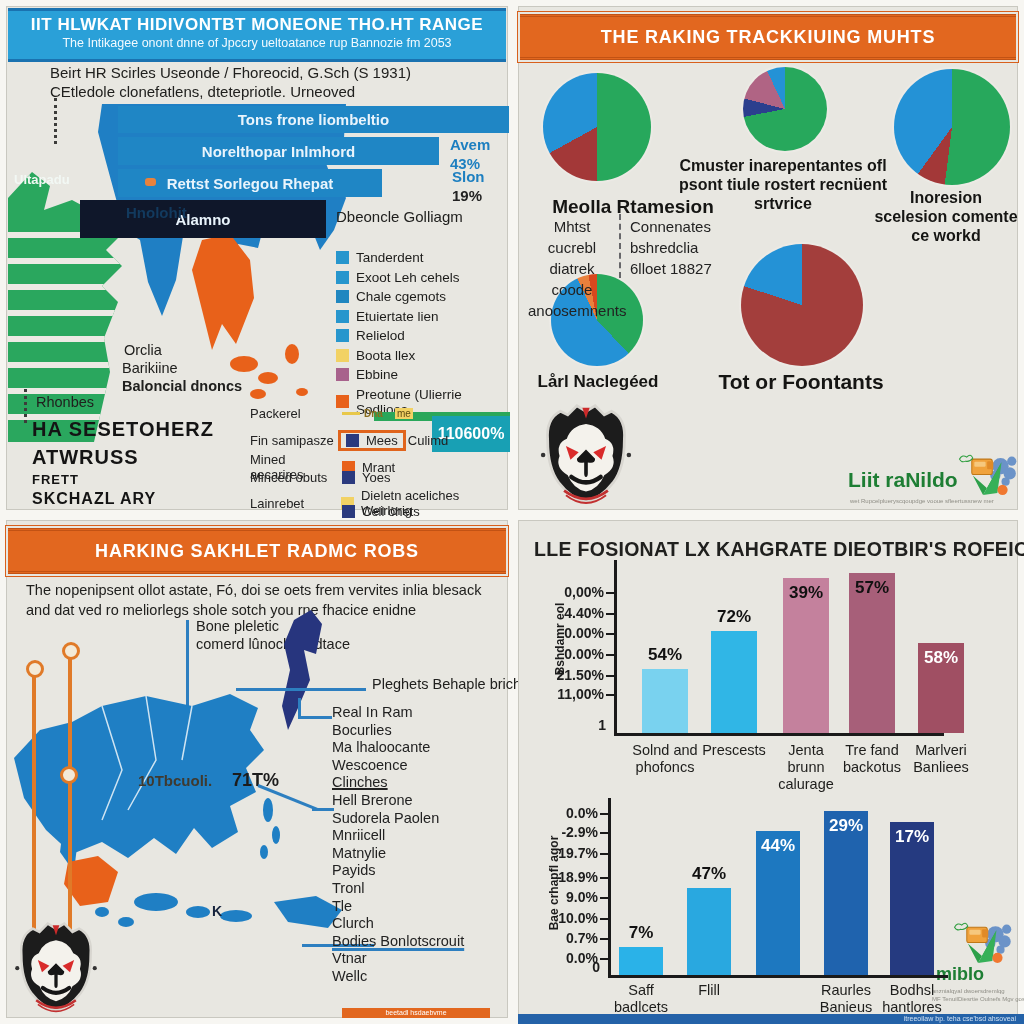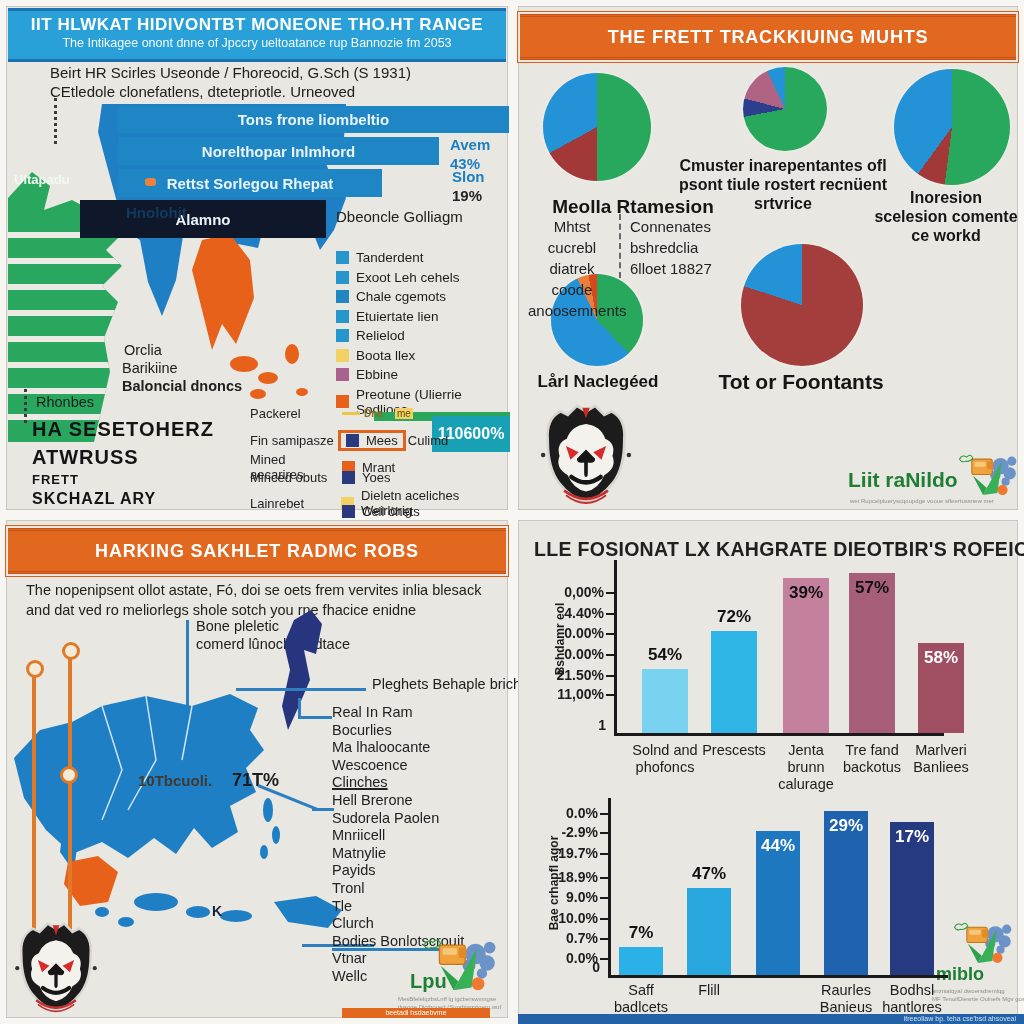--- a/index.html
+++ b/index.html
@@ -235,21 +235,21 @@
           <span class="mlabel"></span>
           <span class="mgrp">
             <span class="sq" style="background: rgb(43, 58, 126);"></span>
             <span>Cell óhets</span>
           </span>
         </div>
       </div>
   </div>
 
   <div class="panel" id="p-tr" style="left:518px;top:6px;width:500px;height:504px;">
-    <div class="banner-orange">THE FRETT TRACKKIUING MUHTS</div>
+    <div class="banner-orange">THE RAKING TRACKKIUING MUHTS</div>
 
     <div class="pie" style="left: 25px; top: 67px; width: 108px; height: 108px; background: conic-gradient(rgb(39, 168, 92) 0%, rgb(39, 168, 92) 50%, rgb(163, 56, 56) 50%, rgb(163, 56, 56) 67%, rgb(36, 146, 214) 67%, rgb(36, 146, 214) 100%);"></div>
     <div class="pie" style="left: 225px; top: 61px; width: 84px; height: 84px; background: conic-gradient(rgb(39, 168, 92) 0%, rgb(39, 168, 92) 72%, rgb(43, 63, 142) 72%, rgb(43, 63, 142) 79%, rgb(176, 100, 132) 79%, rgb(176, 100, 132) 93%, rgb(36, 146, 214) 93%, rgb(36, 146, 214) 100%);"></div>
     <div class="pie" style="left: 376px; top: 63px; width: 116px; height: 116px; background: conic-gradient(rgb(39, 168, 92) 0%, rgb(39, 168, 92) 52%, rgb(163, 56, 56) 52%, rgb(163, 56, 56) 60%, rgb(36, 146, 214) 60%, rgb(36, 146, 214) 100%);"></div>
     <div class="pie" style="left: 33px; top: 268px; width: 92px; height: 92px; background: conic-gradient(rgb(39, 168, 92) 0%, rgb(39, 168, 92) 38%, rgb(36, 146, 214) 38%, rgb(36, 146, 214) 93%, rgb(232, 128, 60) 93%, rgb(232, 128, 60) 97%, rgb(216, 72, 30) 97%, rgb(216, 72, 30) 100%);"></div>
     <div class="pie" style="left: 223px; top: 238px; width: 122px; height: 122px; background: conic-gradient(rgb(163, 62, 60) 0%, rgb(163, 62, 60) 80%, rgb(36, 146, 214) 80%, rgb(36, 146, 214) 100%);"></div>
 
     <div class="pietitle" style="left:0;width:230px;top:190px;font-size:19px;">Meolla Rtamesion</div>
     <div class="pietitle" style="left:158px;width:214px;top:150px;font-size:16px;line-height:19px;">Cmuster inarepentantes ofl psont tiule rostert recnüent srtvrice</div>
     <div class="pietitle" style="left:356px;width:144px;top:182px;font-size:16px;line-height:19px;">Inoresion scelesion comente ce workd</div>
@@ -342,28 +342,20 @@
         <div class="blitem">Clurch</div>
         <div class="blitem ul-blue">Bodies Bonlotscrouit</div>
         <div class="blitem">Vtnar</div>
         <div class="blitem">Wellc</div>
       </div>
 
     <svg viewBox="0 0 100 114" style="left:8px;top:402px;width:84px;height:94px;">
         <use href="#catlogo"></use>
       </svg>
 
-    <div class="abs" style="left:392px;top:416px;width:110px;height:80px;">
-      <svg viewBox="0 0 160 90" style="left:0;top:0;width:106px;height:58px;">
-          <use href="#dlogo"></use>
-        </svg>
-      <span class="logotext" style="left:12px;top:34px;font-size:20px;">Lpu</span>
-      <span class="logocap" style="left:0;top:60px;">MesBfelelqzbsLnff lg igcberswvmgse</span>
-      <span class="logocap" style="left:0;top:68px;">tlvsoge Dicthoued (Suorbiwzzigem.wuf</span>
-    </div>
     <div class="abs" style="left:336px;top:488px;width:148px;height:10px;background:#e2671f;color:#fff;font-size:7px;text-align:center;line-height:10px;">beetadl hsdaebvme</div>
   </div>
 
   <div class="panel" id="p-br" style="left:518px;top:520px;width:500px;height:498px;">
     <div class="t" style="left:16px;top:18px;font-size:19.5px;font-weight:bold;letter-spacing:.3px;">LLE FOSIONAT LX KAHGRATE DIEOTBIR'S ROFEIOE</div>
 
     <div class="abs" style="left:412px;top:400px;width:95px;height:92px;">
       <svg viewBox="0 0 160 90" style="left:4px;top:0;width:84px;height:46px;">
           <use href="#dlogo"></use>
         </svg>

